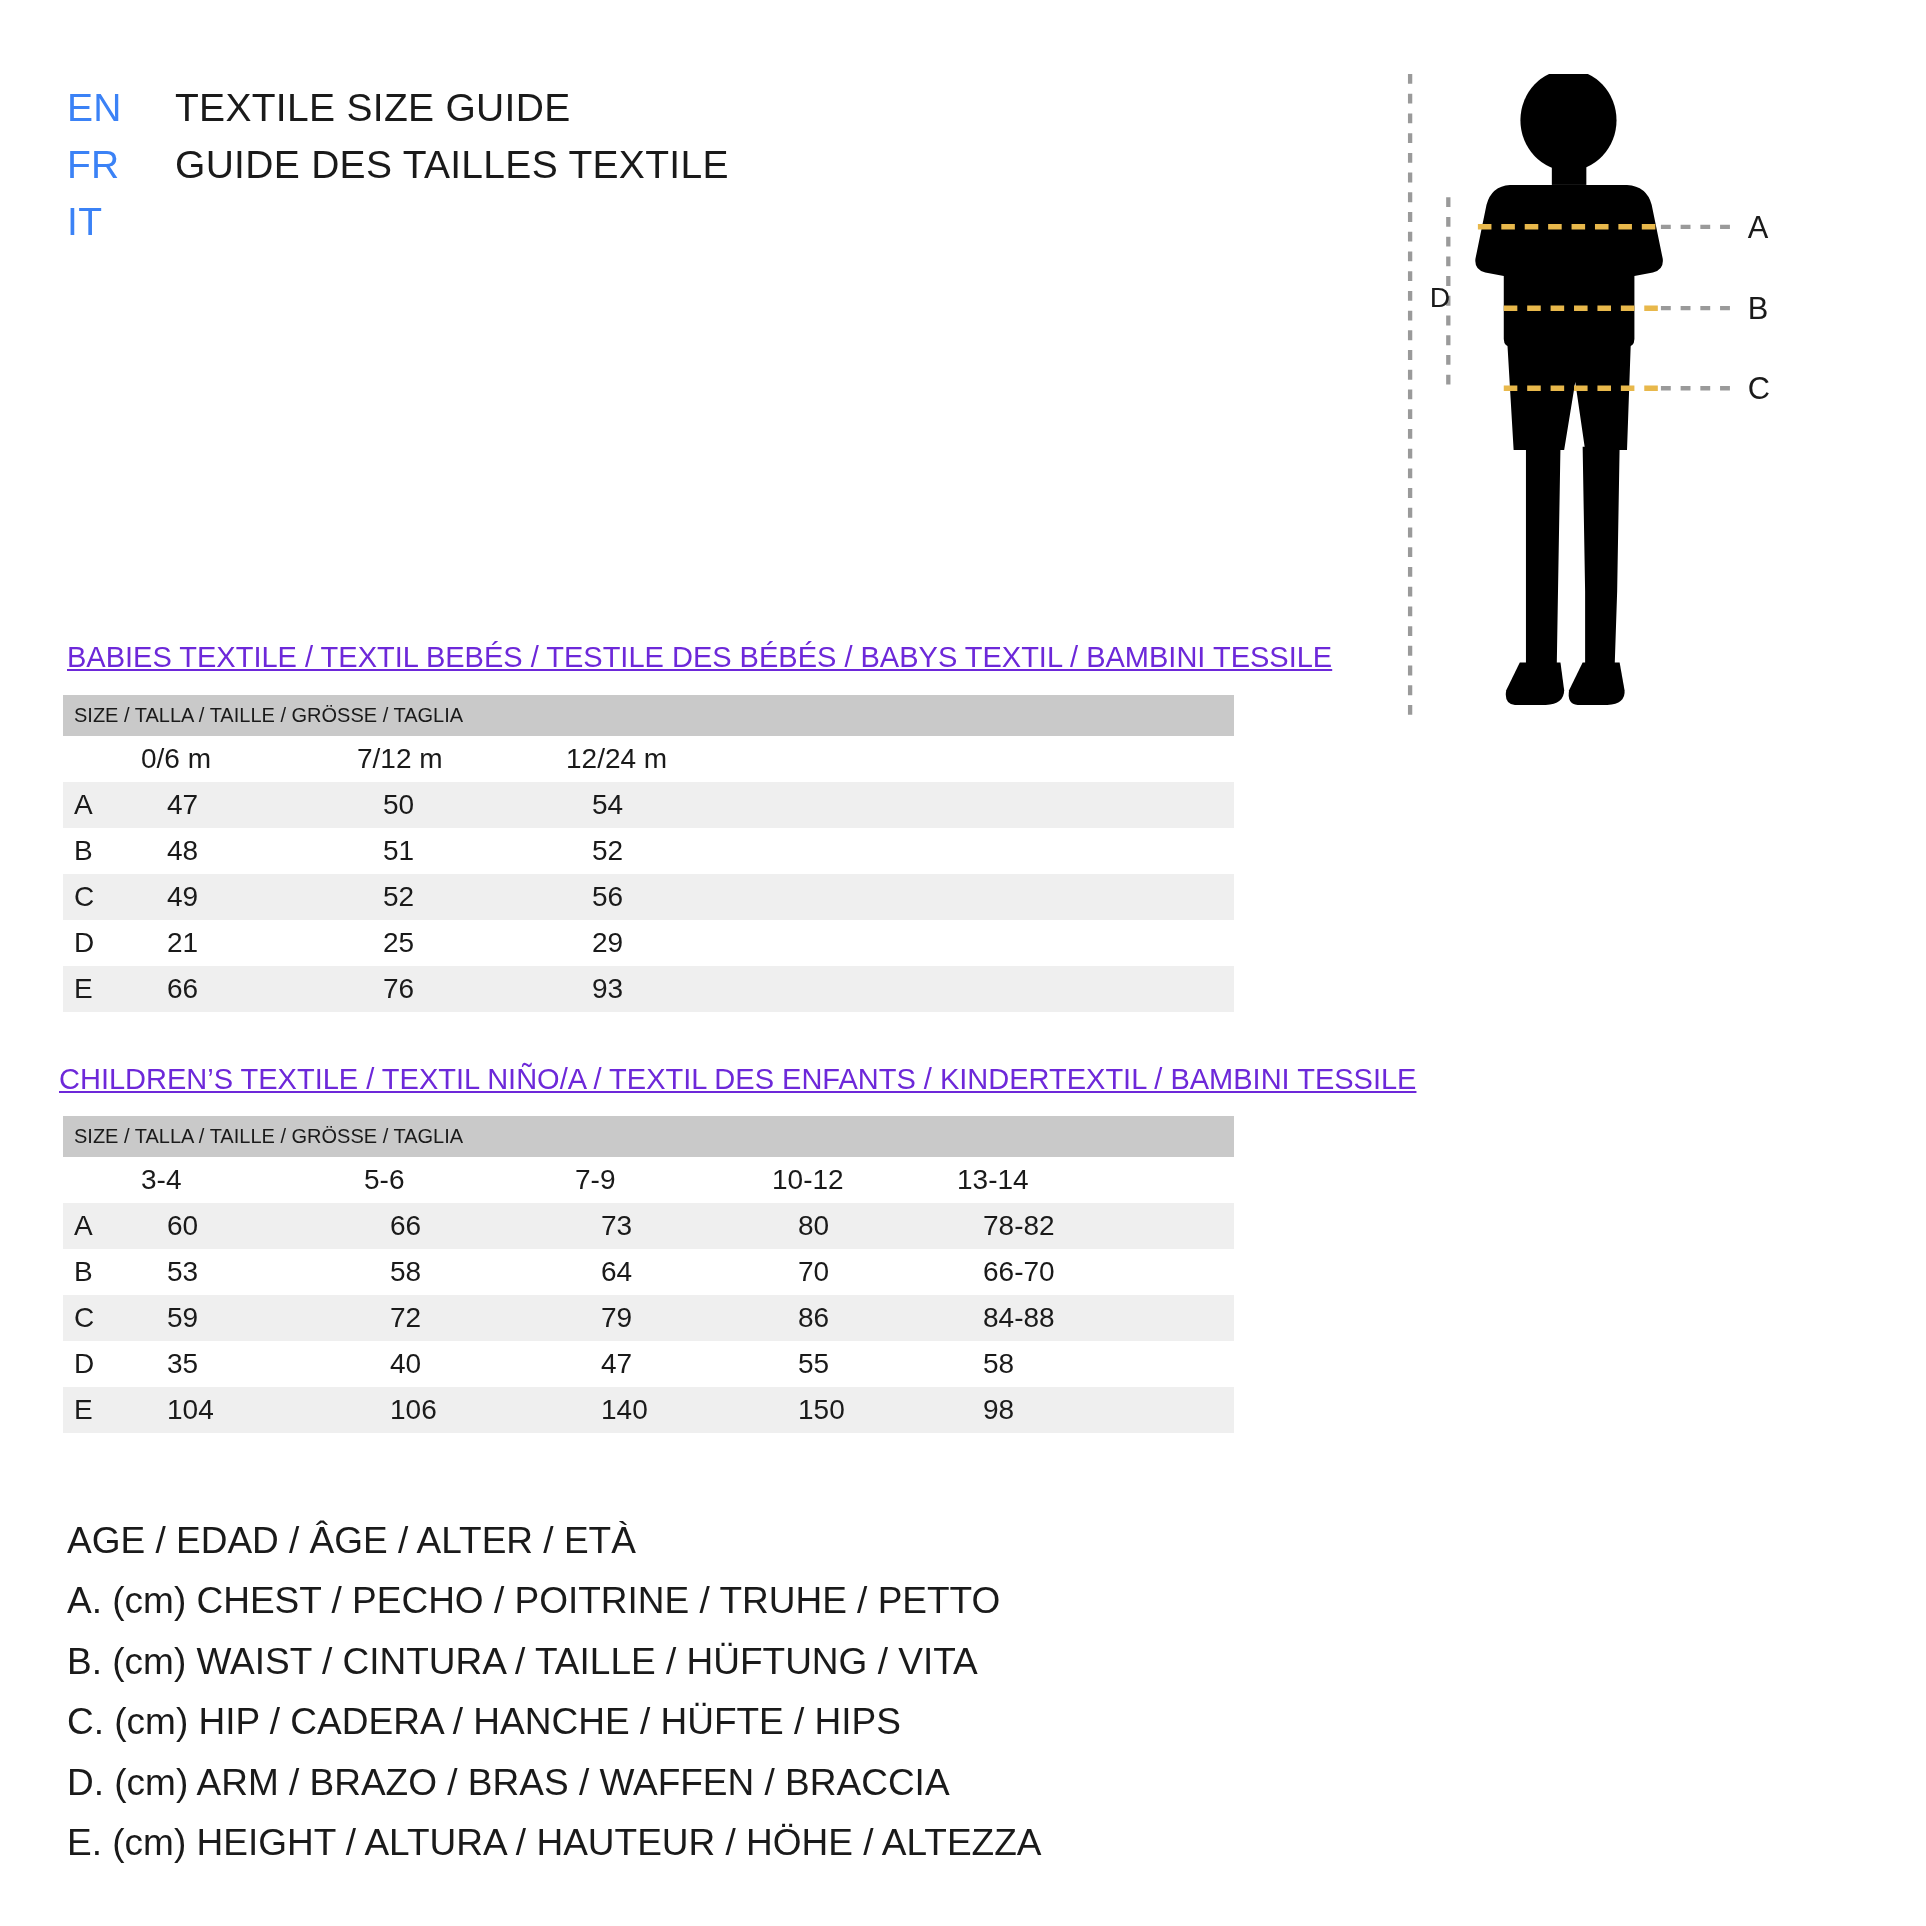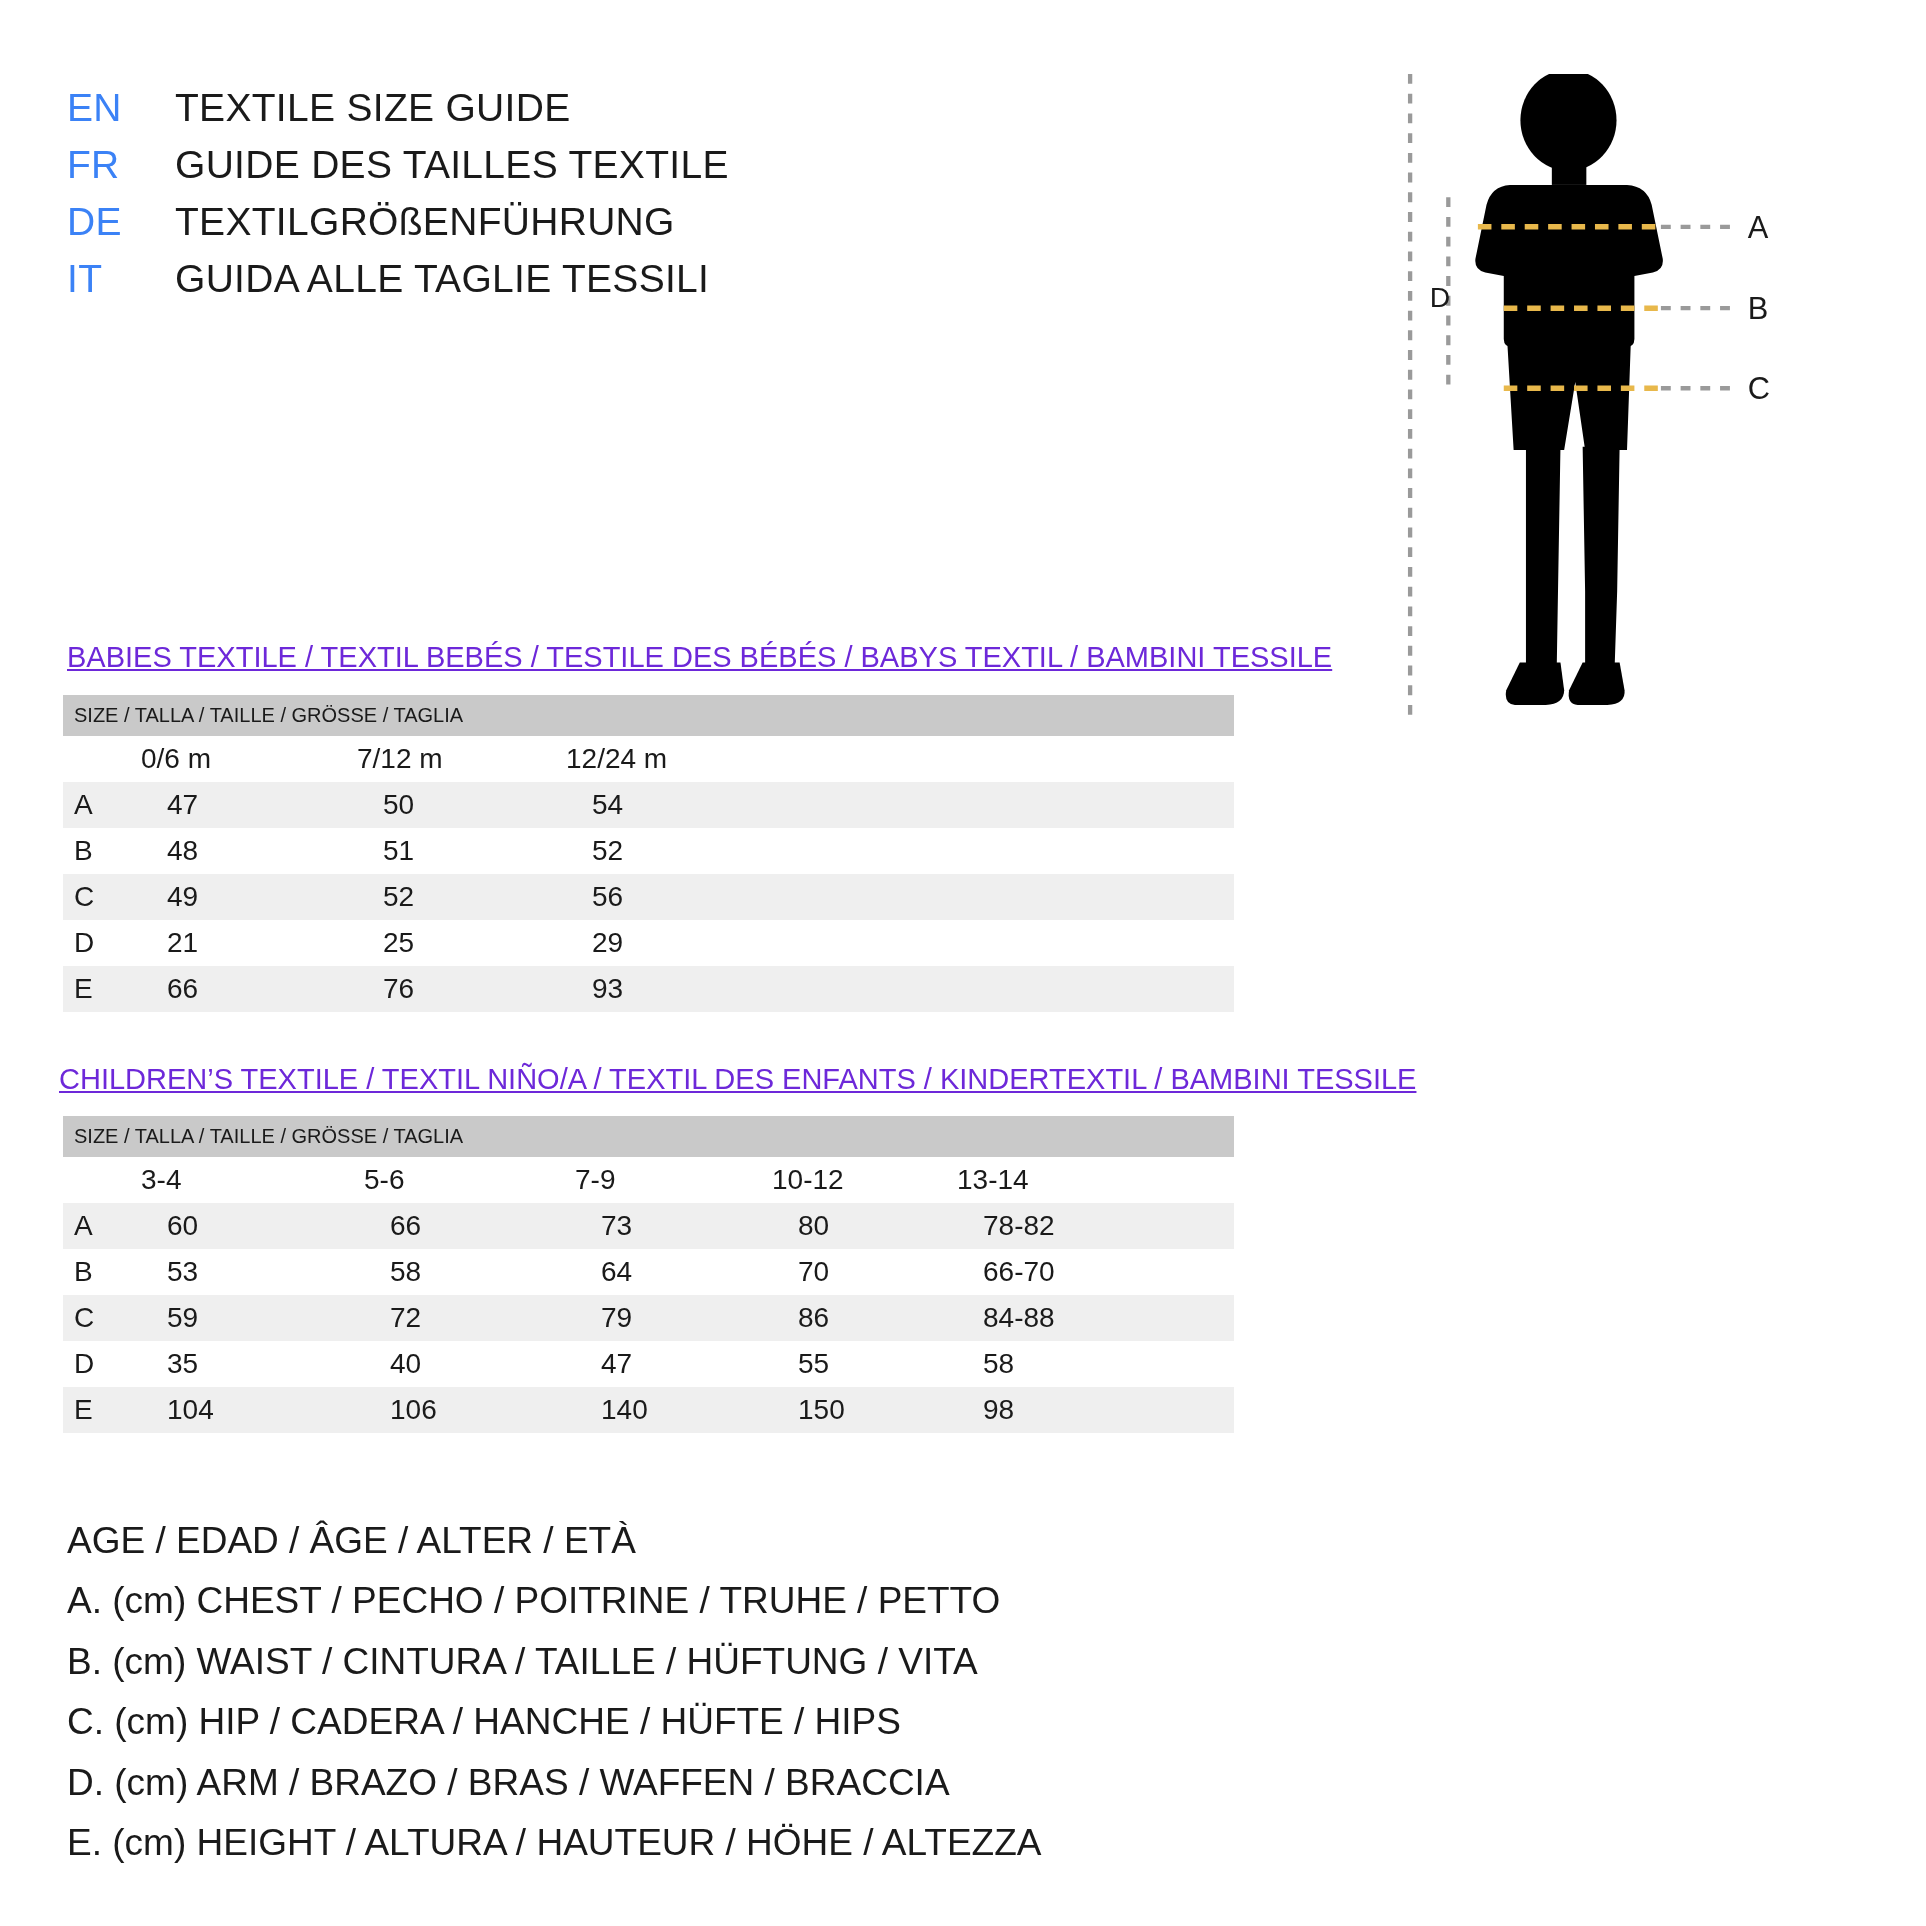--- a/index.html
+++ b/index.html
@@ -116,26 +116,21 @@
   <div class="titles">
     <div class="title-row">
       <div class="title-lang">EN</div>
       <div class="title-text">TEXTILE SIZE GUIDE</div>
     </div>
     <div class="title-row">
       <div class="title-lang">FR</div>
       <div class="title-text">GUIDE DES TAILLES TEXTILE</div>
     </div>
     <div class="title-row">
-      <div class="title-lang">DE</div>
-      <div class="title-text">TEXTILGRÖßENFÜHRUNG</div>
-    </div>
-    <div class="title-row">
       <div class="title-lang">IT</div>
-      <div class="title-text">GUIDA ALLE TAGLIE TESSILI</div>
     </div>
   </div>
 
   <div class="figure">
     <svg width="481" height="684" viewBox="0 0 780 1110" xmlns="http://www.w3.org/2000/svg">
 
       <g fill="#000000">
 
         <ellipse cx="265" cy="75" rx="78" ry="82"></ellipse>
 

